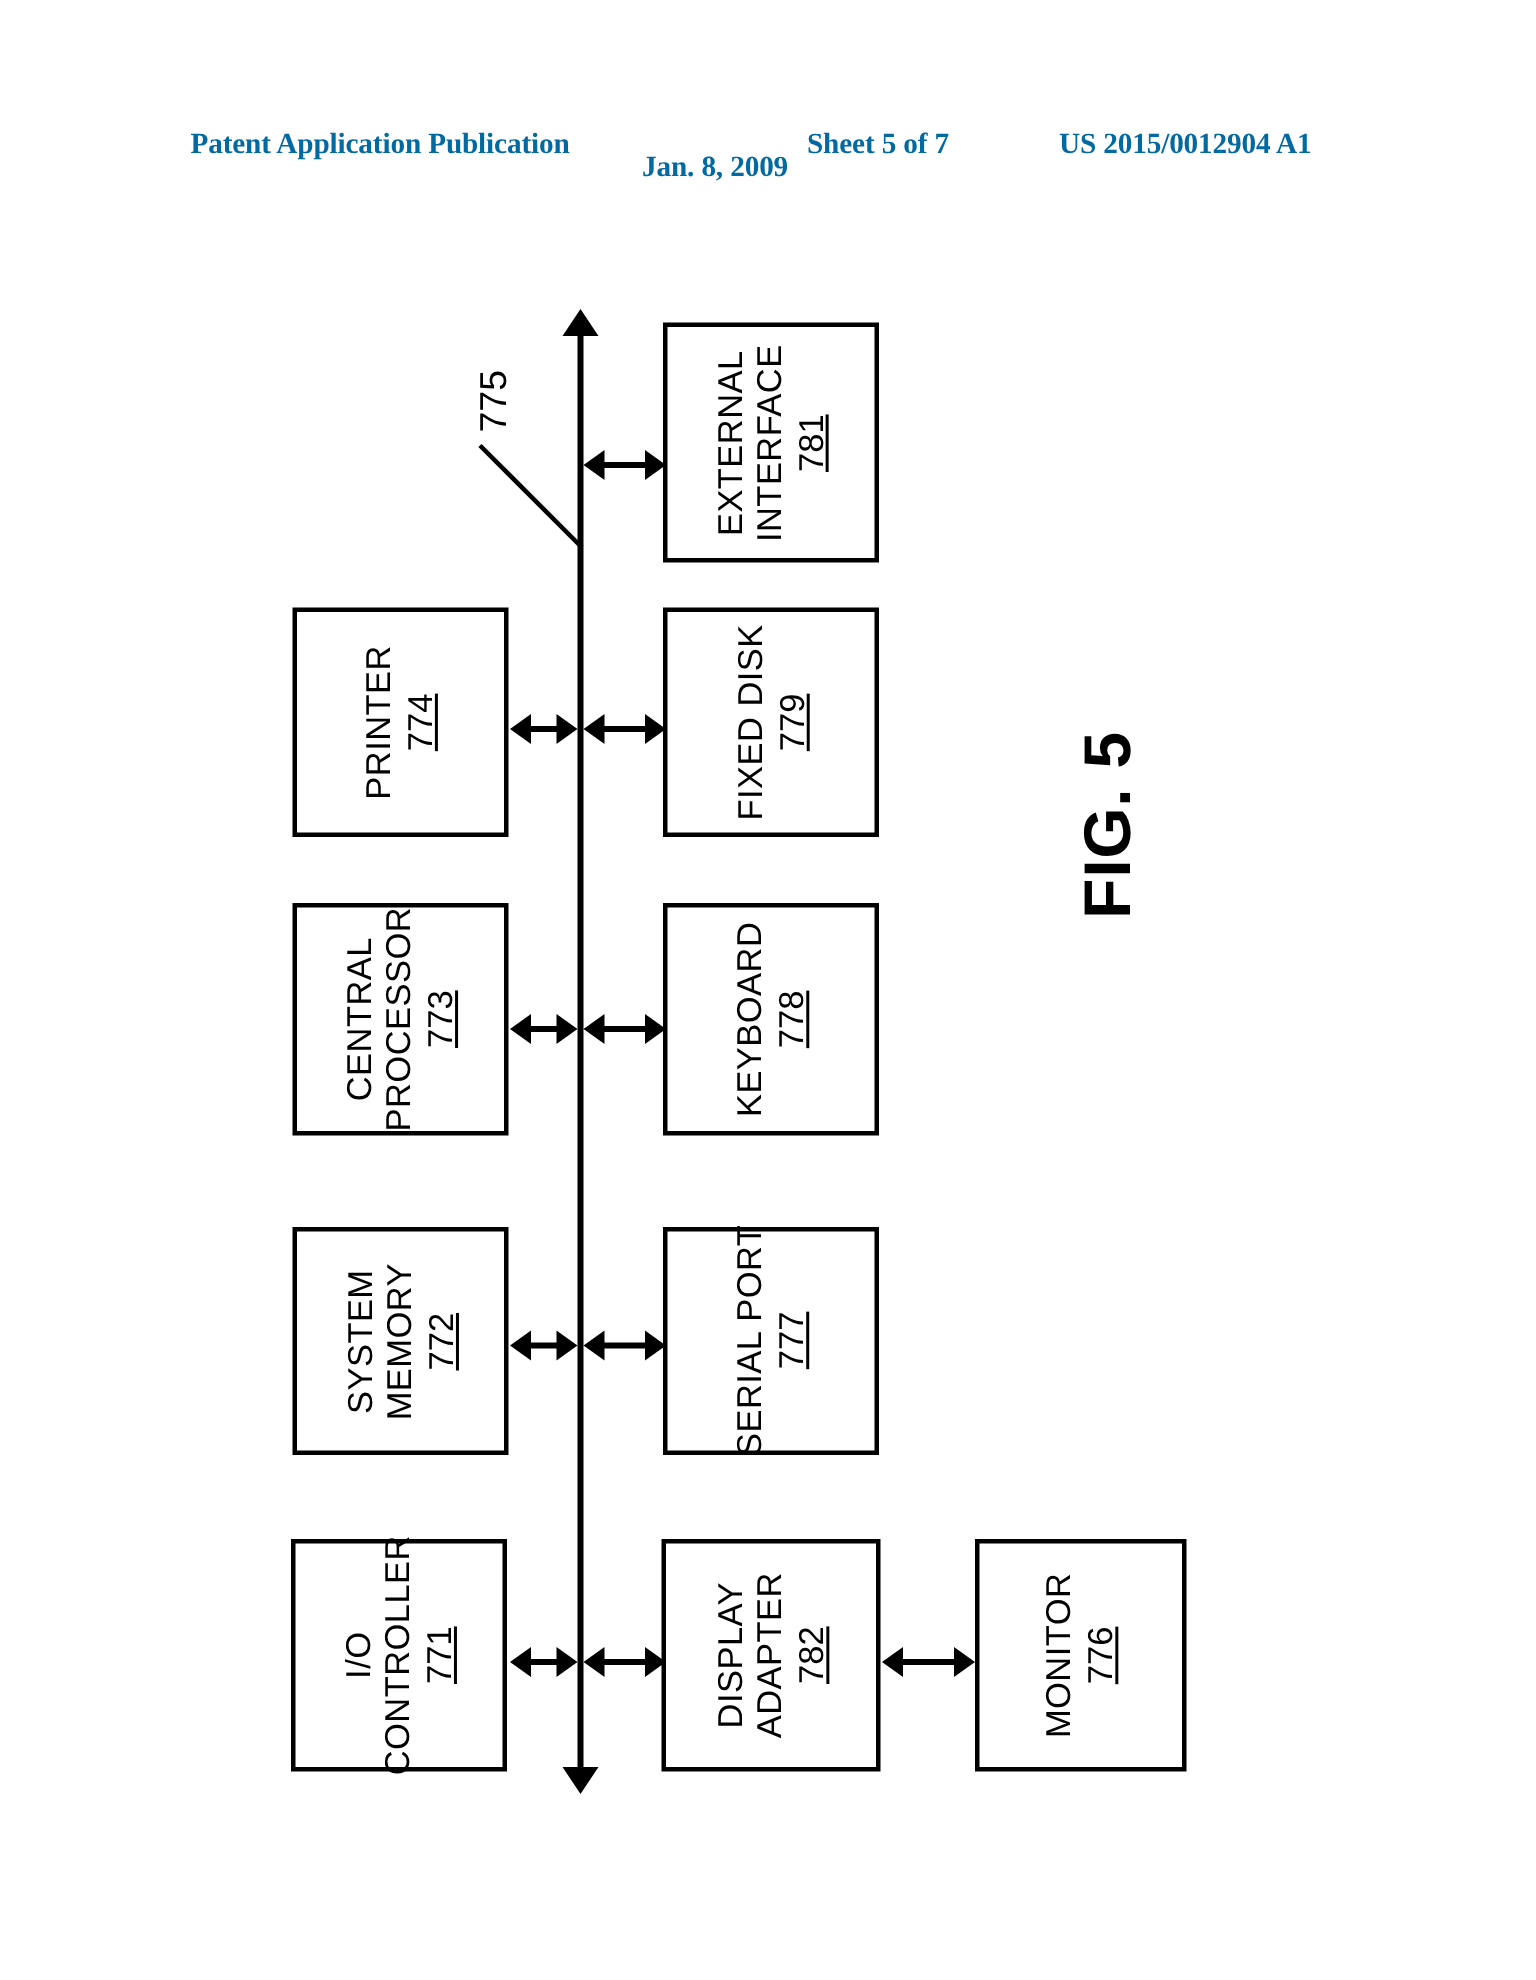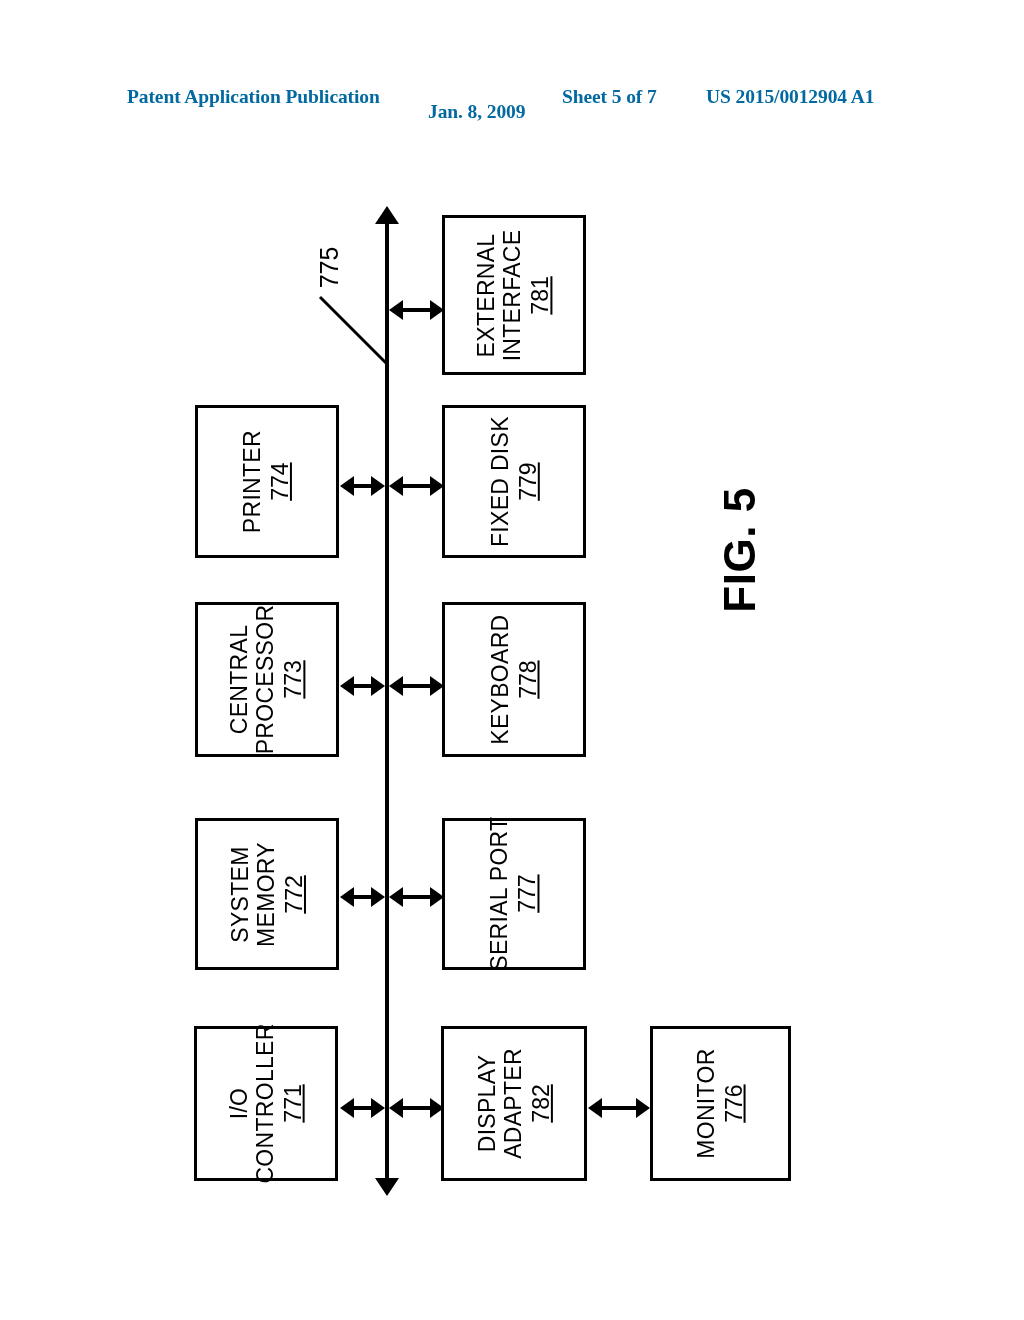--- a/index.html
+++ b/index.html
@@ -32,21 +32,21 @@
     position: absolute;
     font-family: Liberation Serif, serif;
     font-weight: bold;
     font-size: 19.5px;
     white-space: nowrap;
     letter-spacing: -0.1px;
     color: #0369a1;
   }
   #hdr-pub   { left: 127px; top: 0; }
   #hdr-date  { left: 428px; top: 15px; text-align: center; }
-  #hdr-sheet { left: 562px; top: 0; }
+  #hdr-sheet { left: 538px; top: 0; }
   #hdr-num   { left: 706px; top: 0; }
 
   
   #figure {
     position: absolute;
     left: 0;
     top: 0;
     width: 1024px;
     height: 1320px;
   }

